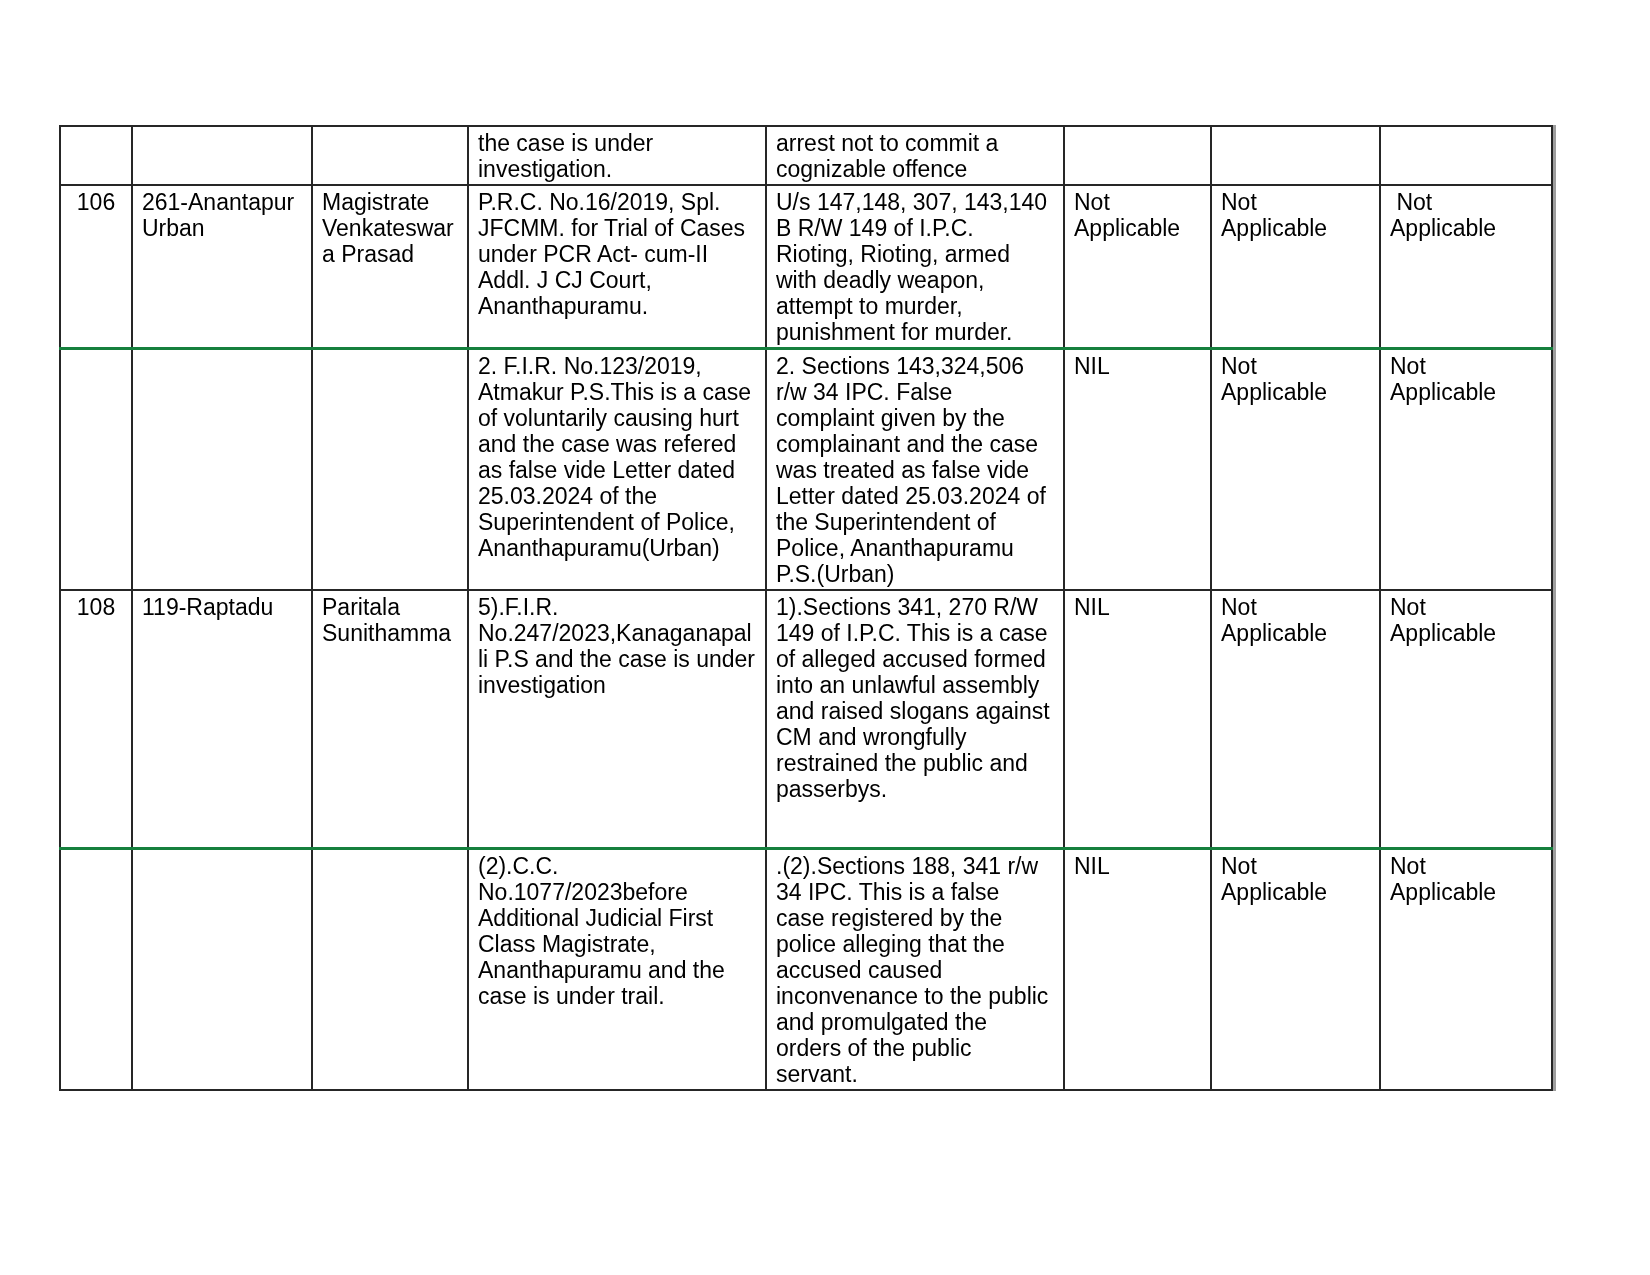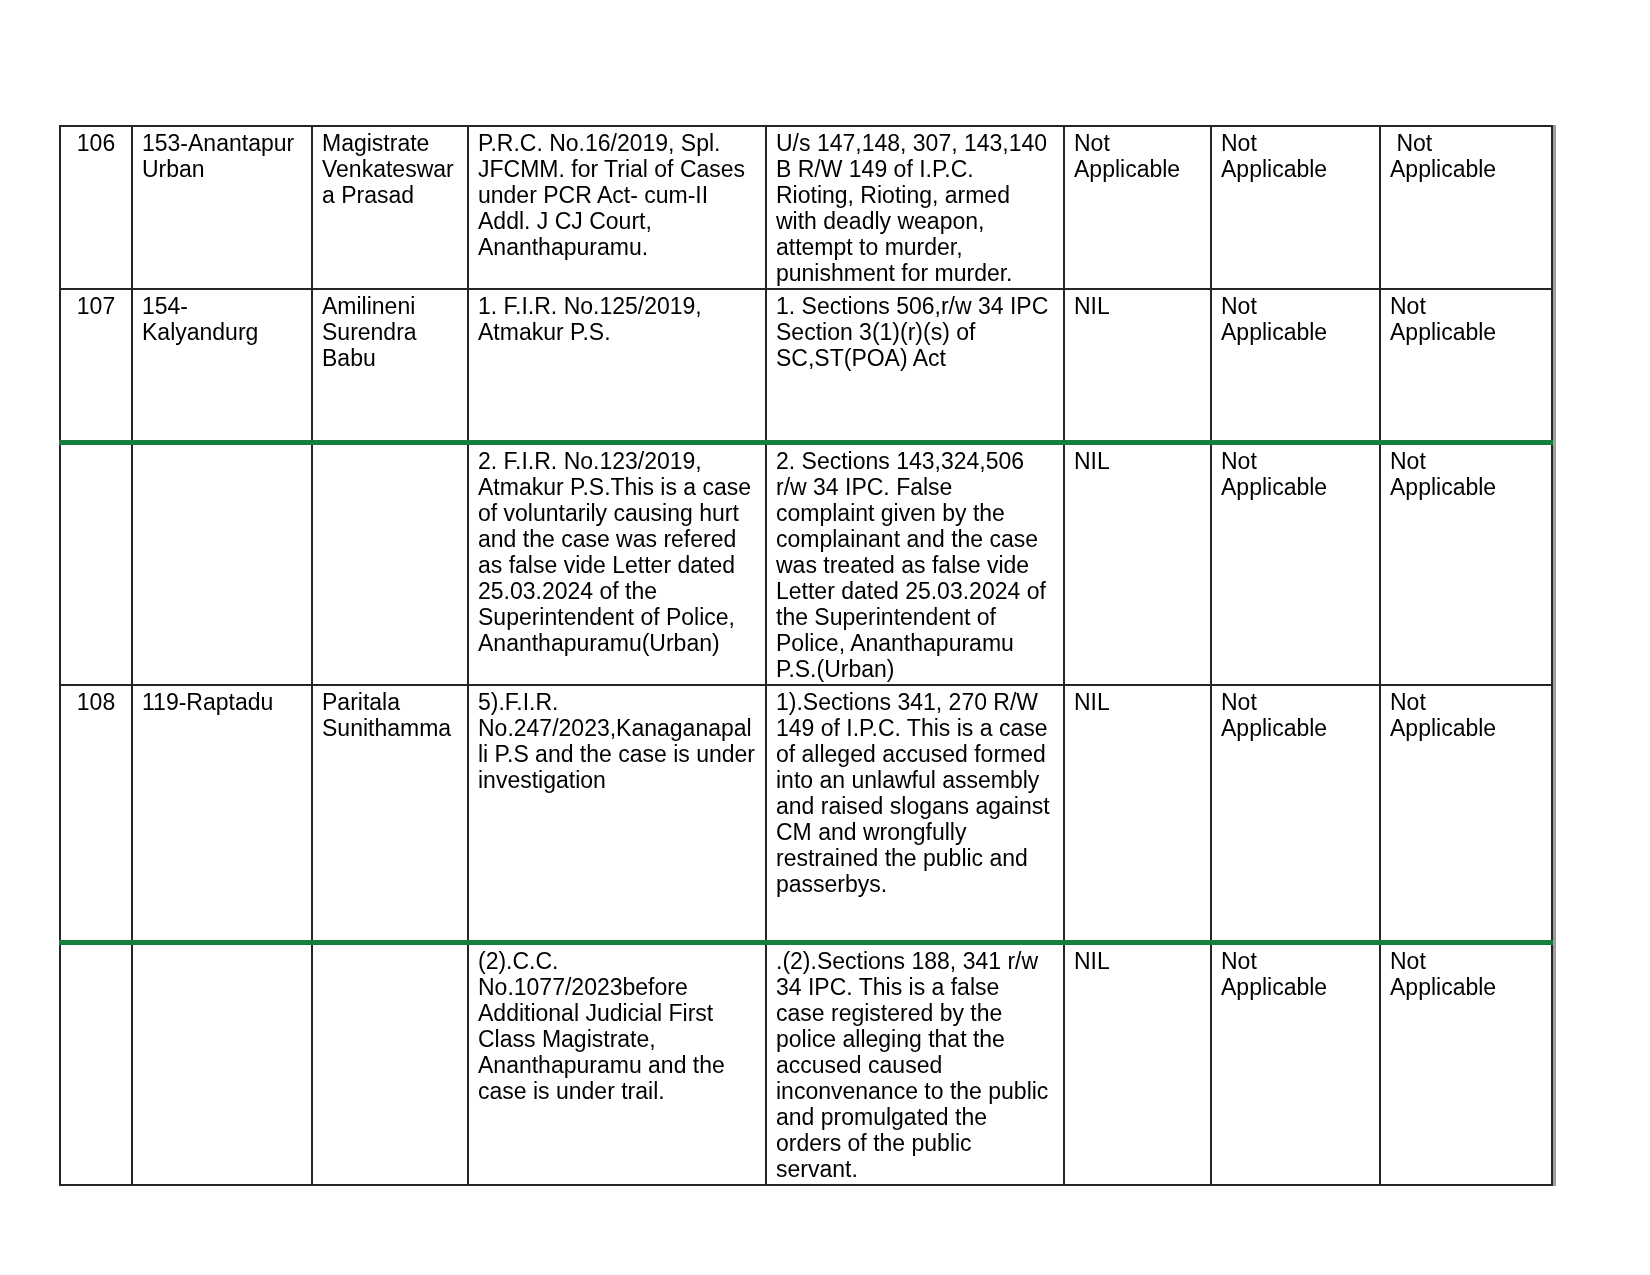--- a/index.html
+++ b/index.html
@@ -44,63 +44,60 @@
   }
   
   table.cases tr:nth-child(1) { height: 52px;  }
   table.cases tr:nth-child(2) { height: 153px; }
   table.cases tr:nth-child(3) { height: 79px;  }
   table.cases tr:nth-child(4) { height: 258px; }
   table.cases tr:nth-child(5) { height: 211px; }
   table.cases tr:nth-child(6) { height: 251px; font-weight: bold; }
   
   table.cases tr.continuation td {
-    border-top: 5px solid #15803d;
+    border-top: 3px solid #15803d;
   }
 </style>
 </head>
 <body>
 
 <div class="page">
   <table class="cases">
     <colgroup>
       <col style="width:72px">
       <col style="width:180px">
       <col style="width:156px">
       <col style="width:298px">
       <col style="width:298px">
       <col style="width:147px">
       <col style="width:169px">
       <col style="width:172px">
     </colgroup>
     <tbody>
       <tr>
+        <td class="sno"></td>
+        <td></td>
+        <td></td>
+        <td>the case is under investigation.</td>
+        <td>arrest not to commit a cognizable offence</td>
+        <td></td>
+        <td></td>
+        <td></td>
+      </tr>
+      <tr>
         <td class="sno">106</td>
-        <td>153-Anantapur Urban</td>
+        <td>261-Anantapur Urban</td>
         <td>Magistrate Venkateswar a Prasad</td>
         <td>P.R.C. No.16/2019, Spl. JFCMM. for Trial of Cases under PCR Act- cum-II Addl. J CJ Court, Ananthapuramu.</td>
         <td>U/s 147,148, 307, 143,140 B R/W 149 of I.P.C. Rioting, Rioting, armed with deadly weapon, attempt to murder, punishment for murder.</td>
         <td>Not
 Applicable</td>
         <td>Not
 Applicable</td>
         <td> Not
-Applicable</td>
-      </tr>
-      <tr>
-        <td class="sno">107</td>
-        <td>154-
-Kalyandurg</td>
-        <td>Amilineni Surendra Babu</td>
-        <td>1. F.I.R. No.125/2019, Atmakur P.S.</td>
-        <td>1. Sections 506,r/w 34 IPC Section 3(1)(r)(s) of SC,ST(POA) Act</td>
-        <td>NIL</td>
-        <td>Not
-Applicable</td>
-        <td>Not
 Applicable</td>
       </tr>
       <tr class="continuation">
         <td class="sno"></td>
         <td></td>
         <td></td>
         <td>2. F.I.R. No.123/2019, Atmakur P.S.This is a case of voluntarily causing hurt and the case was refered as false vide Letter dated 25.03.2024 of the Superintendent of Police, Ananthapuramu(Urban)</td>
         <td>2. Sections 143,324,506 r/w 34 IPC. False complaint given by the complainant and the case was treated as false vide Letter dated 25.03.2024 of the Superintendent of Police, Ananthapuramu P.S.(Urban)</td>
         <td>NIL</td>
         <td>Not

